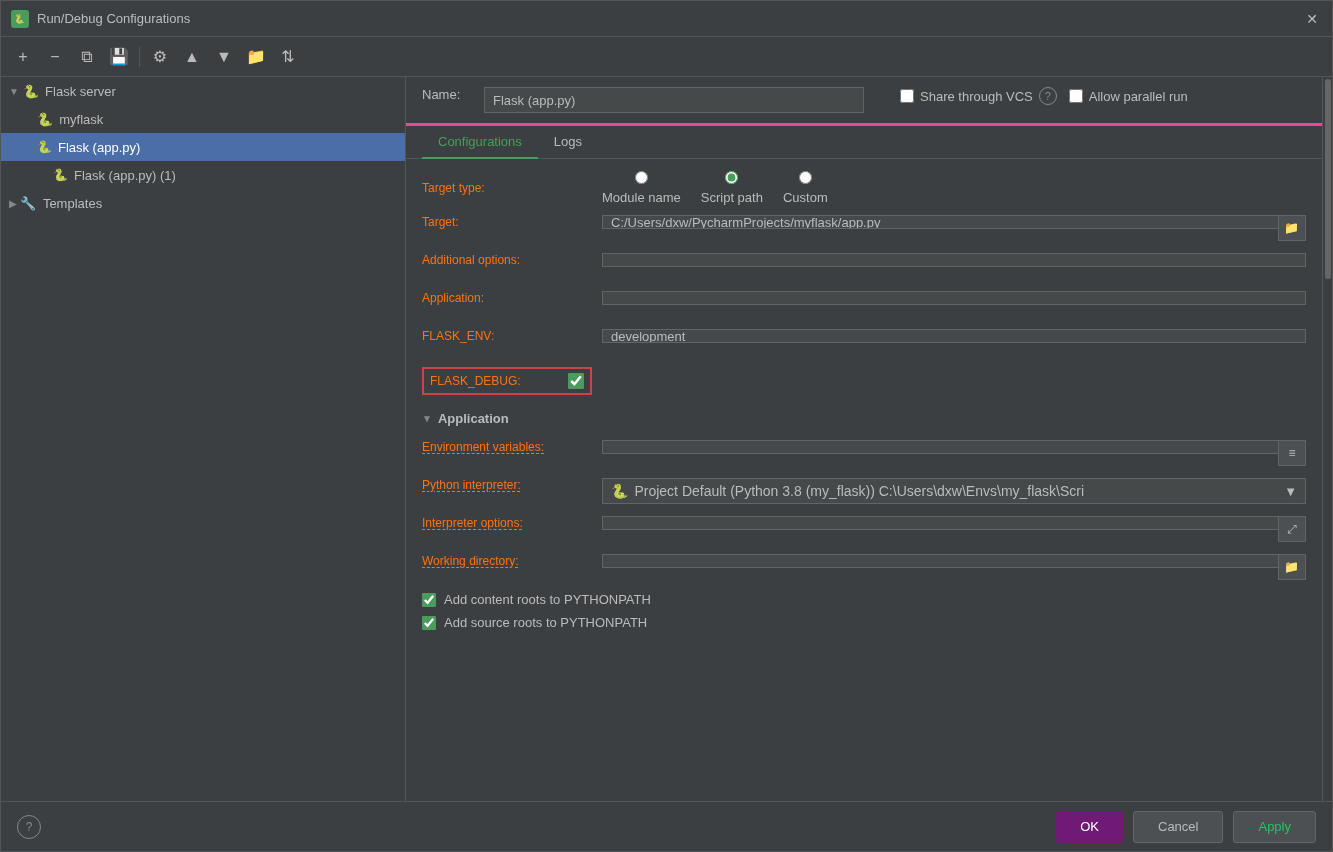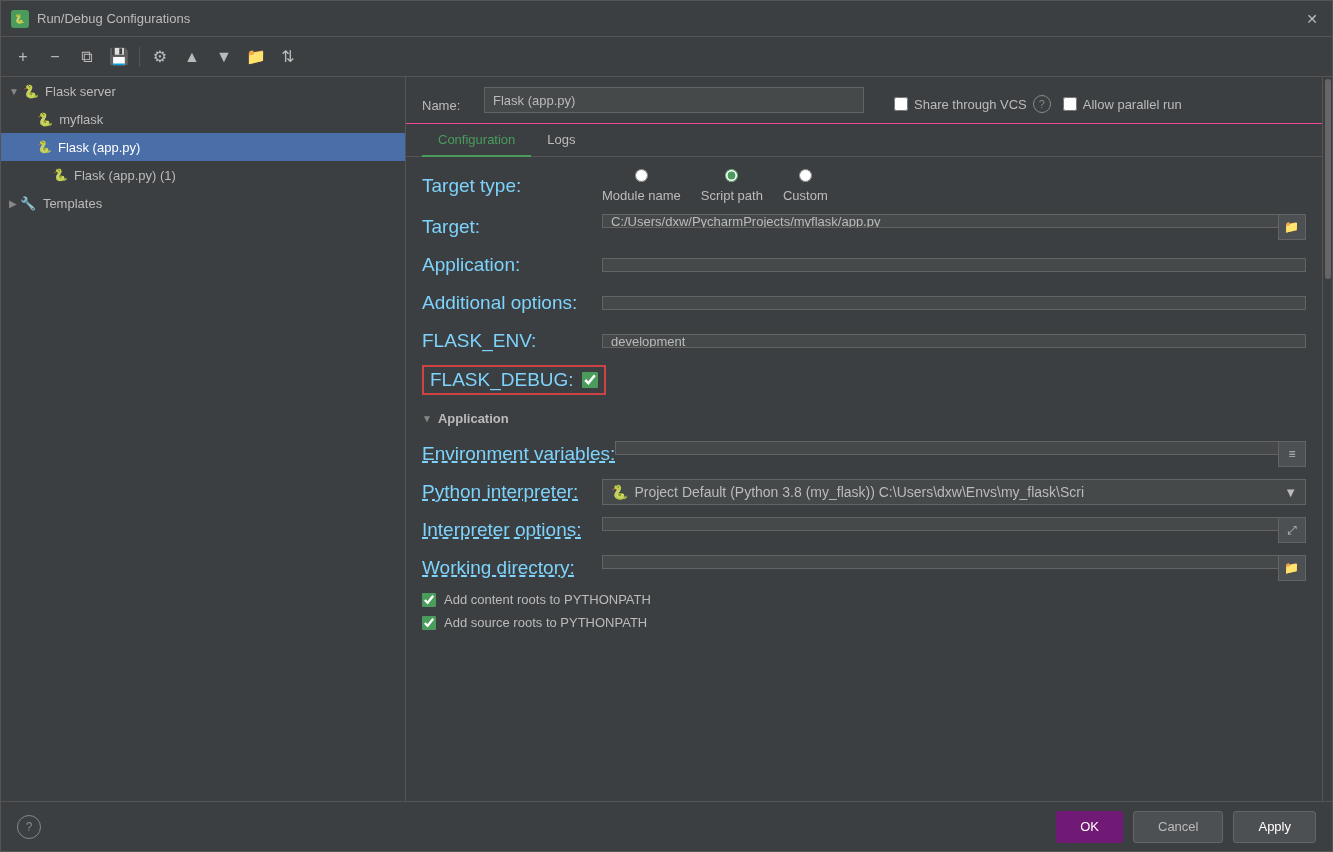--- a/index.html
+++ b/index.html
@@ -122,23 +122,23 @@
     .right-panel {
       flex: 1;
       display: flex;
       flex-direction: column;
       background: #3c3f41;
       overflow: hidden;
     }
 
     .name-row {
       display: flex;
-      align-items: flex-end;
+      align-items: flex-start;
       padding: 10px 16px;
-      border-bottom: 1px solid #ec4899;
+      border-bottom: 3px solid #ec4899;
       gap: 12px;
     }
 
     .name-label {
       color: #bbbbbb;
       min-width: 50px;
     }
 
     .name-input {
       flex: 1;
@@ -197,29 +197,28 @@
     }
 
     .config-body {
       flex: 1;
       overflow-y: auto;
       padding: 12px 16px;
     }
 
     .form-row {
       display: flex;
-      align-items: center;
       margin-bottom: 10px;
       min-height: 28px;
     }
 
     .form-label {
       min-width: 180px;
-      color: #7dd3fc;
-      font-size: 19px;
+      color: #f97316;
+      font-size: 12px;
     }
 
     .form-label.underline {
       text-decoration: underline;
       text-underline-offset: 2px;
       text-decoration-style: dashed;
     }
 
     .form-input {
       flex: 1;
@@ -393,42 +392,42 @@
     }
 
     .btn-cancel {
       background: #4c5052;
       color: #bbbbbb;
       border: 1px solid #666;
     }
 
     .btn-apply {
       background: #4c5052;
-      color: #ffffff;
+      color: #22c55e;
       border: 1px solid #666;
     }
 
     .right-scrollbar {
       width: 8px;
       background: #3c3f41;
     }
 
     .right-scrollbar-thumb {
       width: 6px;
       background: #666;
       border-radius: 3px;
       height: 200px;
       margin: 2px auto;
     }
 
     .name-row-right {
       display: flex;
       align-items: center;
       gap: 12px;
-      margin-left: 18px;
+      margin-left: 24px;
     }
 
     .tree-row {
       display: flex;
       align-items: center;
       padding: 5px 8px;
       cursor: pointer;
       height: 28px;
     }
     .tree-row.active { background: #4a6ea8; color: white; }
@@ -526,21 +525,21 @@
             <div class="help-icon">?</div>
           </div>
           <div class="checkbox-item">
             <input type="checkbox" id="allow-parallel" style="">
             <label for="allow-parallel">Allow parallel run</label>
           </div>
         </div>
       </div>
 
       <div class="tabs-row">
-        <div class="tab active">Configuration</div>
+        <div class="tab active">Configurations</div>
         <div class="tab">Logs</div>
       </div>
 
       <div class="config-body">
 
         <div class="target-type-row">
           <span class="form-label">Target type:</span>
           <div class="radio-group">
             <div class="radio-item">
               <input type="radio" name="target-type" id="module-name" style="">
@@ -559,26 +558,26 @@
 
         <div class="form-row">
           <span class="form-label">Target:</span>
           <div class="form-input-with-btn">
             <input class="form-input" type="text" value="C:/Users/dxw/PycharmProjects/myflask/app.py" style="">
             <div class="input-btn">📁</div>
           </div>
         </div>
 
         <div class="form-row">
+          <span class="form-label">Additional options:</span>
+          <input class="form-input" type="text" value="" style="">
+        </div>
+
+        <div class="form-row">
           <span class="form-label">Application:</span>
-          <input class="form-input" type="text" value="" style="">
-        </div>
-
-        <div class="form-row">
-          <span class="form-label">Additional options:</span>
           <input class="form-input" type="text" value="" style="">
         </div>
 
         <div class="form-row">
           <span class="form-label">FLASK_ENV:</span>
           <input class="form-input" type="text" value="development" style="">
         </div>
 
         <div class="flask_debug_row">
           <span class="form-label" style="min-width: 130px;">FLASK_DEBUG:</span>

